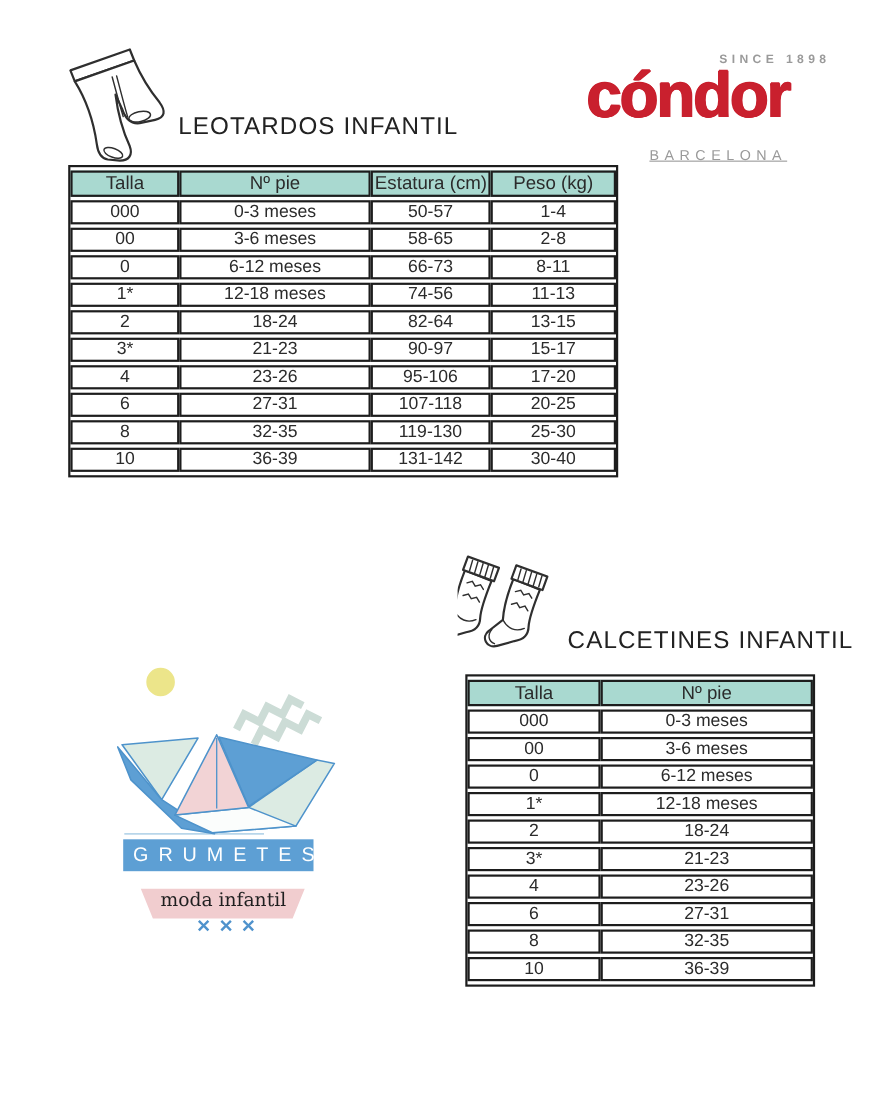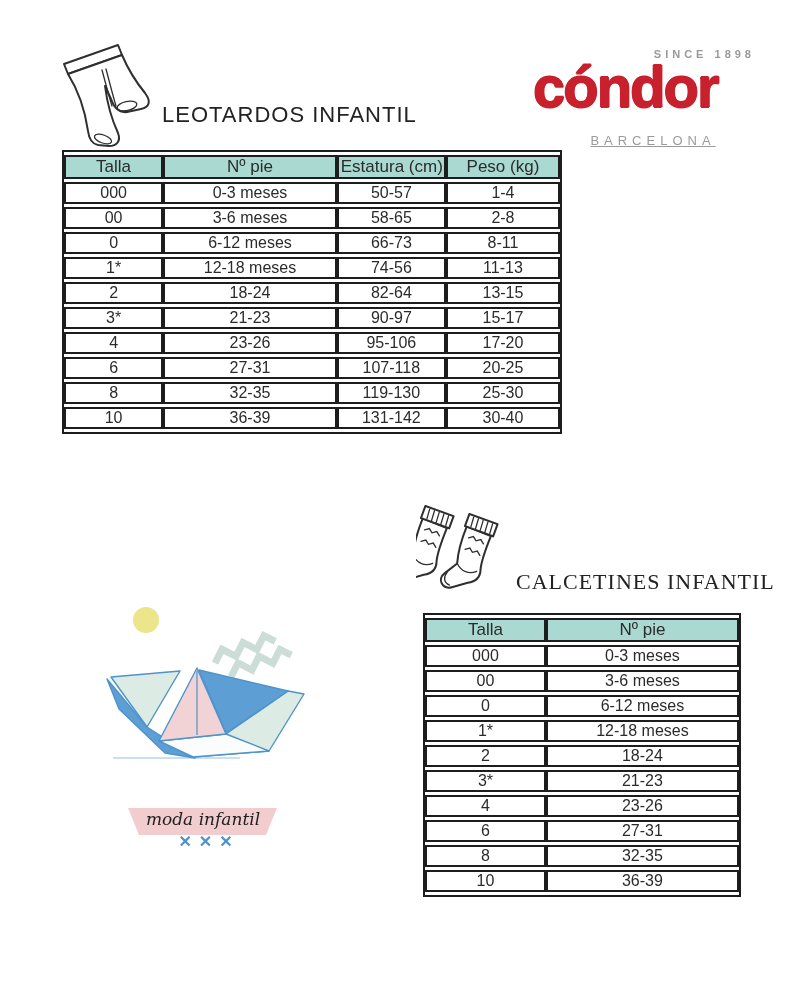--- a/index.html
+++ b/index.html
@@ -9,21 +9,21 @@
     --pinkband:#f1cdcf; --sun:#ece58a; --zigzag:#ccdcd6; --water:#b8d6ea;
   }
   *{margin:0;padding:0;box-sizing:border-box;}
   html,body{background:#fff;}
   .page{position:relative;width:802px;height:1003px;background:#fff;overflow:hidden;
          font-family:"Liberation Sans",sans-serif;color:var(--ink);}
 
   
   .sec-title{position:absolute;font-size:22px;letter-spacing:1px;color:#222;white-space:nowrap;}
   #title-leotardos{left:162px;top:102px;text-align:center;}
-  #title-calcetines{left:516px;top:569px;font-family:Liberation Serif, serif;}
+  #title-calcetines{left:516px;top:569px;}
 
   
   .condor{position:absolute;left:533px;top:48px;width:226px;text-align:left;}
   .condor-since{text-align:right;padding-right:4px;font-size:11px;letter-spacing:4px;color:var(--gray);font-weight:bold;}
   .condor-word{font-size:58px;line-height:0.92;font-weight:bold;color:var(--red);letter-spacing:-2px;
                text-shadow:0.8px 0 var(--red),-0.8px 0 var(--red),0 0.8px var(--red),0 -0.8px var(--red);}
   .condor-city{text-align:center;font-size:13px;letter-spacing:5px;color:var(--gray);margin-top:20px;padding-left:14px;text-decoration:underline;}
 
   
   .size-table{position:absolute;border-collapse:separate;border-spacing:0 3px;
@@ -49,21 +49,21 @@
   .zig{fill:none;stroke:var(--zigzag);stroke-width:7;}
   .f-blue{fill:var(--blue);} .f-mint{fill:var(--mint);} .f-pink{fill:var(--pink);} .f-white{fill:#fbfdfc;}
   .boat{stroke:#4e93cb;stroke-width:1.4;stroke-linejoin:round;}
   .fold{fill:none;stroke:#4e93cb;stroke-width:1.2;}
   .water{stroke:var(--water);stroke-width:1.6;}
   .f-band{fill:var(--pinkband);}
   .g-name{position:absolute;left:17px;top:168px;width:173px;height:29px;background:var(--blue);
           color:#fff;font-size:18px;letter-spacing:9px;padding-left:9px;text-align:center;
           line-height:29px;white-space:nowrap;}
   .g-tagline{position:absolute;left:33px;top:214px;width:150px;text-align:center;
-             font-family:"DejaVu Serif",serif;font-style:italic;font-size:17px;color:#1f1f1f;}
+             font-family:"DejaVu Serif",serif;font-size:17px;color:#1f1f1f;}
   .g-marks{position:absolute;left:33px;top:237px;width:155px;text-align:center;color:#4f92cc;
            font-weight:bold;font-size:16px;letter-spacing:7px;padding-left:7px;}
 </style>
 </head>
 <body>
 
 <div class="page">
 
   <svg id="tights-icon" class="icon" width="118" height="114" viewBox="0 0 118 114">
     <polygon class="outline" points="12,24 66,5 70,15 16,34"></polygon>
@@ -259,17 +259,18 @@
         <polygon class="boat f-mint" points="16,82 85,76 52,132"></polygon>
         <polygon class="boat f-blue" points="12,84 52,132 100,163 70,158 24,114"></polygon>
         <polygon class="boat f-mint" points="193,96 209,99 174,156 98,162 131,139"></polygon>
         <polygon class="boat f-white" points="64,146 131,139 174,156 98,162"></polygon>
         <polygon class="boat f-blue" points="104,75 131,138 193,96"></polygon>
         <polygon class="boat f-pink" points="102,73 64,146 131,139"></polygon>
         <line class="fold" x1="102" y1="76" x2="102" y2="140"></line>
       </g>
       <polygon class="f-band" points="33,213 182,213 171,240 44,240"></polygon>
     </svg>
+    <div class="g-name">GRUMETES</div>
     <div class="g-tagline">moda infantil</div>
     <div class="g-marks">✕✕✕</div>
   </div>
 
 </div>
 
 </body></html>

